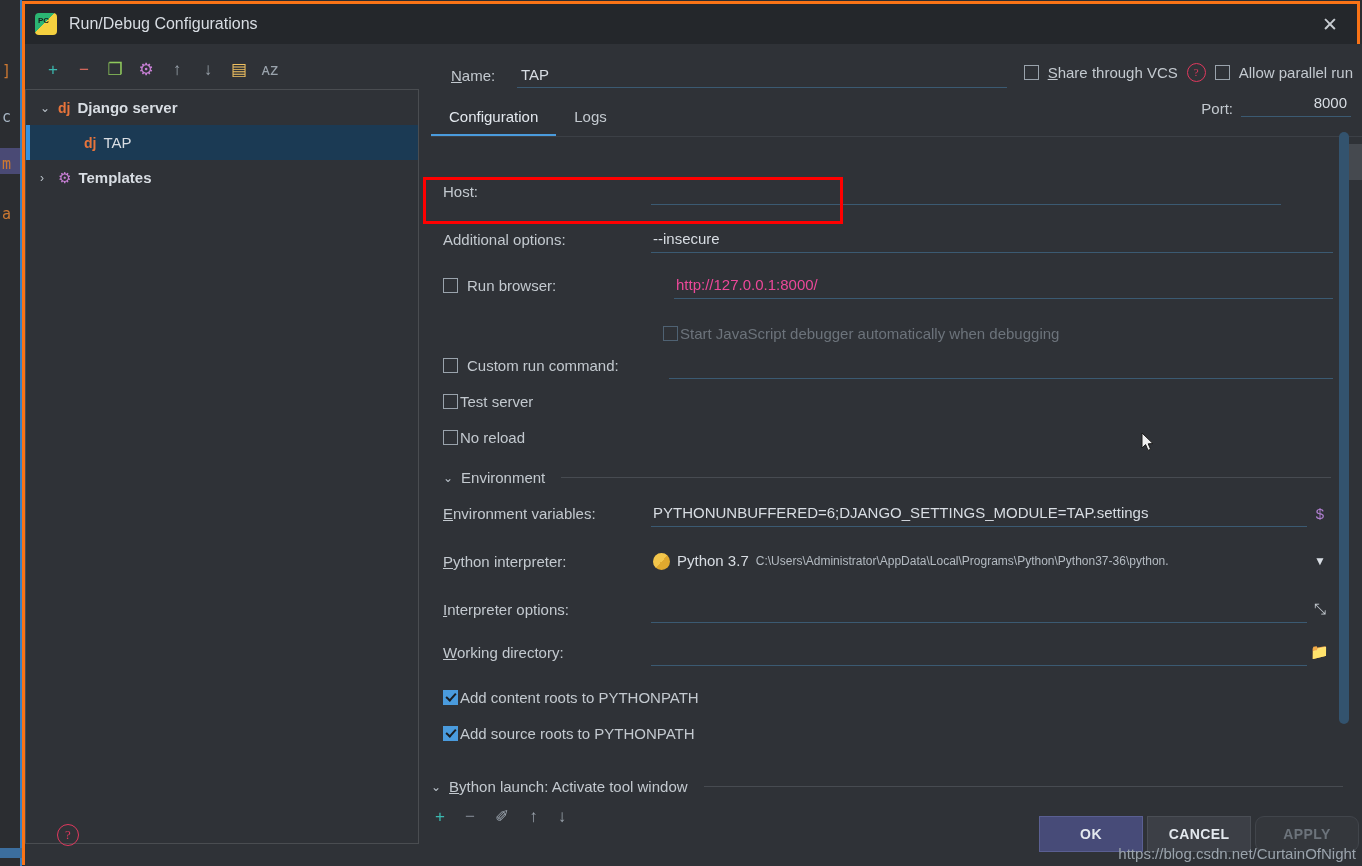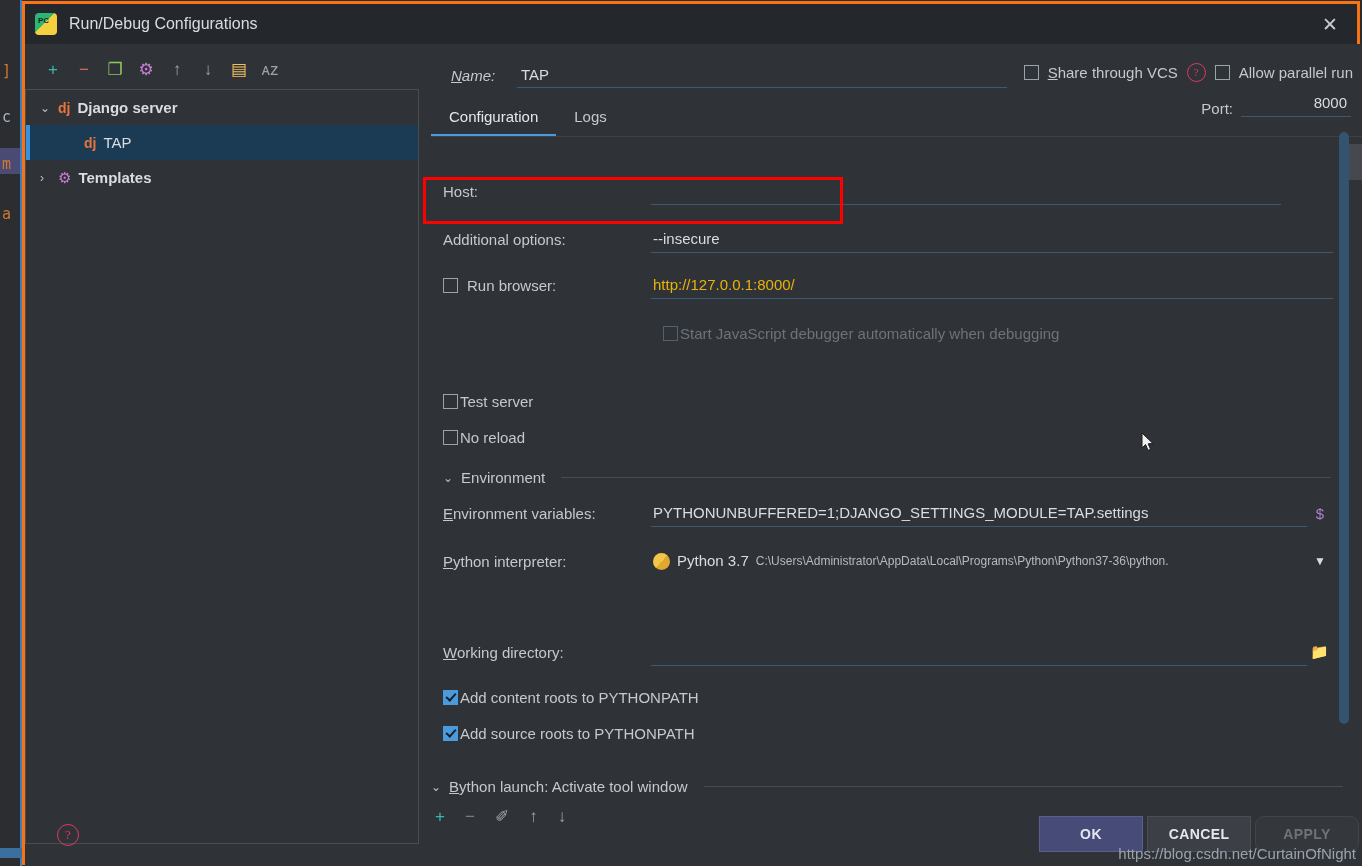--- a/index.html
+++ b/index.html
@@ -202,21 +202,21 @@
     left: 0; top: 14px;
     width: 942px; height: 34px;
     display: flex;
     align-items: center;
   }
   .field-label {
     color: #c3c9cf;
     font-size: 15px;
   }
   .u { text-decoration: underline; }
-  #name-label { margin-left: 30px; width: 62px; font-style: italic; }
+  #name-label { margin-left: 30px; width: 62px; }
   #name-input {
     margin-left: 4px;
     width: 490px;
     height: 26px;
     line-height: 26px;
     color: #d8dde3;
     font-size: 15px;
     border-bottom: 1px solid #3b5a72;
     padding-left: 4px;
     box-sizing: border-box;
@@ -320,21 +320,21 @@
   .finput {
     flex: 1;
     height: 28px;
     line-height: 28px;
     font-size: 15px;
     color: #d8dde3;
     border-bottom: 1px solid #3b5a72;
     box-sizing: border-box;
     padding-left: 2px;
   }
-  .finput.placeholder { color: #eab308; }
+  .finput.placeholder { color: #ec4899; margin-left: 23px; }
   .finput.noline { border-bottom: none; }
 
   #port-group {
     position: absolute;
     right: 12px; top: 45px;
     display: flex;
     align-items: flex-end;
     gap: 8px;
   }
   #port-input {
@@ -591,20 +591,27 @@
           <span class="cb-label">Run browser:</span>
         </div>
         <div class="finput placeholder">http://127.0.0.1:8000/</div>
       </div>
 
       <div class="checkrow" style="top:180px; left:232px;">
         <span class="cb disabled"></span>
         <span class="cb-label" style="color:#6c737b;">Start JavaScript debugger automatically when debugging</span>
       </div>
 
+      <div class="frow" style="top:208px;">
+        <div class="flabel" style="display:flex;align-items:center;gap:9px;padding-left:12px;width:238px;">
+          <span class="cb"></span>
+          <span class="cb-label">Custom run command:</span>
+        </div>
+        <div class="finput"></div>
+      </div>
 
       <div class="checkrow" style="top:248px;">
         <span class="cb"></span>
         <span class="cb-label">Test server</span>
       </div>
 
       <div class="checkrow" style="top:284px;">
         <span class="cb"></span>
         <span class="cb-label">No reload</span>
       </div>
@@ -612,36 +619,43 @@
       <div class="section-header" style="top:332px;">
         <span class="chev">⌄</span>
         <span class="stext">Environment</span>
         <span class="sline"></span>
       </div>
 
       <div class="frow" style="top:356px;">
         <div class="flabel">
           <span class="u">E</span><span id="envvar-rest">nvironment variables:</span>
         </div>
-        <div class="finput">PYTHONUNBUFFERED=1;DJANGO_SETTINGS_MODULE=TAP.settings</div>
+        <div class="finput">PYTHONUNBUFFERED=6;DJANGO_SETTINGS_MODULE=TAP.settings</div>
         <div class="trail-icon" style="color:#b07fd0;">$</div>
       </div>
 
       <div class="frow" style="top:404px;">
         <div class="flabel">
           <span class="u">P</span><span id="pyint-rest">ython interpreter:</span>
         </div>
         <div class="finput noline" style="display:flex;align-items:center;gap:7px;overflow:hidden;">
           <span style="flex:none;width:17px;height:17px;border-radius:50%;background:linear-gradient(135deg,#f3c64b 0%,#f3c64b 50%,#e0a92e 50%,#e0a92e 100%);display:inline-block;"></span>
           <span style="font-size:15px;color:#d8dde3;flex:none;">Python 3.7</span>
           <span style="font-size:12px;color:#b4bbc2;white-space:nowrap;overflow:hidden;">C:\Users\Administrator\AppData\Local\Programs\Python\Python37-36\python.</span>
         </div>
         <div class="trail-icon" style="color:#d8dde3;font-size:12px;">▼</div>
       </div>
 
+      <div class="frow" style="top:452px;">
+        <div class="flabel">
+          <span class="u">I</span><span id="intopt-rest">nterpreter options:</span>
+        </div>
+        <div class="finput"></div>
+        <div class="trail-icon" style="color:#c3c9cf;">⤡</div>
+      </div>
 
       <div class="frow" style="top:495px;">
         <div class="flabel">
           <span class="u">W</span><span id="workdir-rest">orking directory:</span>
         </div>
         <div class="finput"></div>
         <div class="trail-icon" style="color:#7d9cb5;">📁</div>
       </div>
 
       <div class="checkrow" style="top:580px;">

